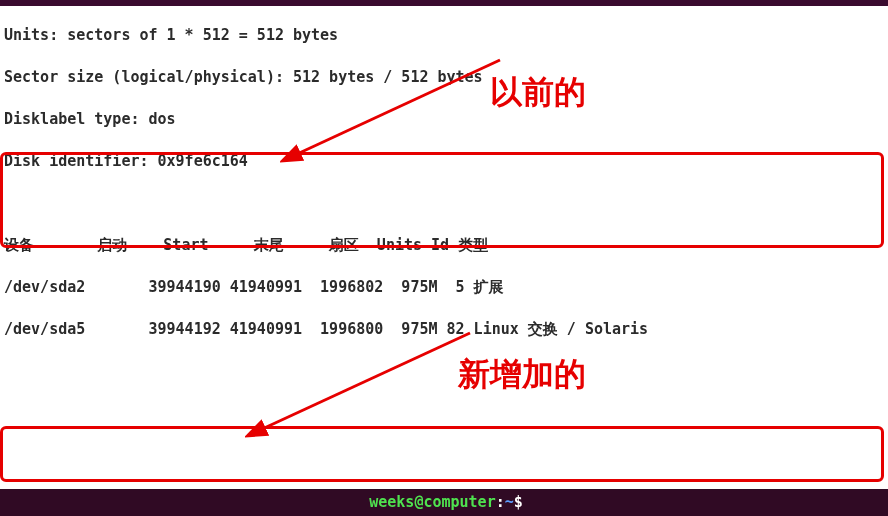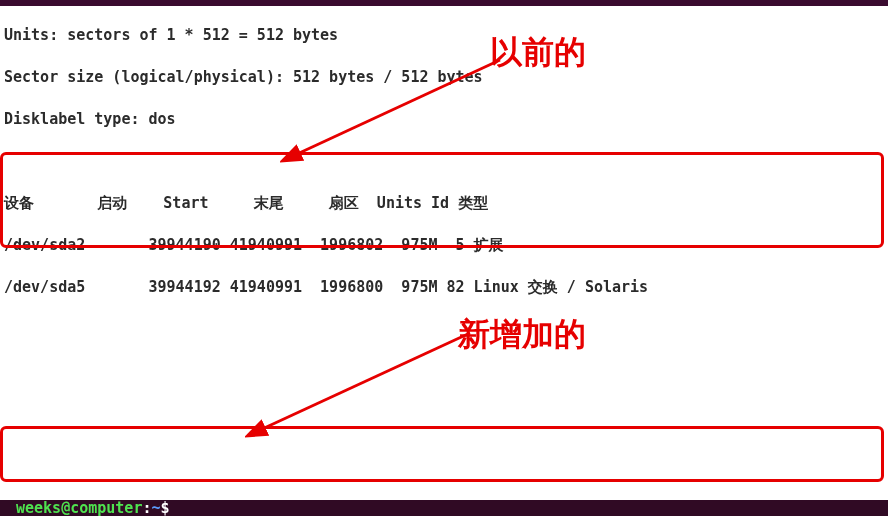--- a/index.html
+++ b/index.html
@@ -29,38 +29,40 @@
     pointer-events: none;
     box-sizing: border-box;
   }
   .annot {
     position: absolute;
     color: #e60000;
     font-family: "Microsoft YaHei", "SimHei", sans-serif;
     font-weight: 700;
     font-size: 32px;
     pointer-events: none;
+    margin-top: 40px;
   }
   svg.arrow {
     position: absolute;
     pointer-events: none;
   }
   .footer {
     position: absolute;
     left: 0;
     bottom: 0;
     width: 888px;
-    height: 16px;
+    height: 27px;
     background: #300a24;
     color: #ffffff;
     font-weight: 700;
-    padding-left: 16px;
+    padding-left: 4px;
     box-sizing: border-box;
     display: flex;
     align-items: center;
+    justify-content: center;
   }
   .footer .user { color: #4fe24f; }
   .footer .colon { color: #ffffff; }
   .footer .path { color: #5c9dff; }
   .footer .dollar { color: #ffffff; }
   .hdr-top {
     position: absolute;
     top: 0; left: 0; right: 0;
     height: 6px;
     background: #3a0b2f;
@@ -68,20 +70,21 @@
 </style>
 </head>
 <body>
 
 <div class="hdr-top"></div>
 
 <div class="term">
 <div class="line">Units: sectors of 1 * 512 = 512 bytes</div>
 <div class="line">Sector size (logical/physical): 512 bytes / 512 bytes</div>
 <div class="line">Disklabel type: dos</div>
+<div class="line">Disk identifier: 0x9fe6c164</div>
 <div class="line">&nbsp;</div>
 <div class="line">设备       启动    Start     末尾     扇区  Units Id 类型</div>
 <div class="line">/dev/sda2       39944190 41940991  1996802  975M  5 扩展</div>
 <div class="line">/dev/sda5       39944192 41940991  1996800  975M 82 Linux 交换 / Solaris</div>
 <div class="line">&nbsp;</div>
 
 
 
 
 

